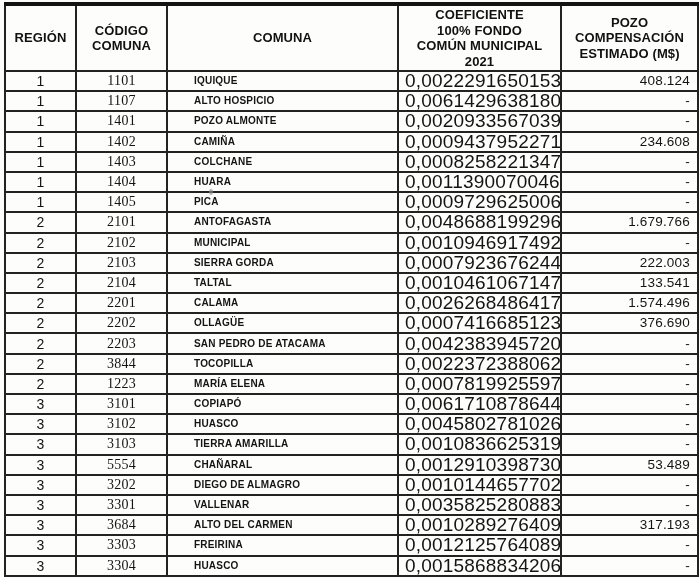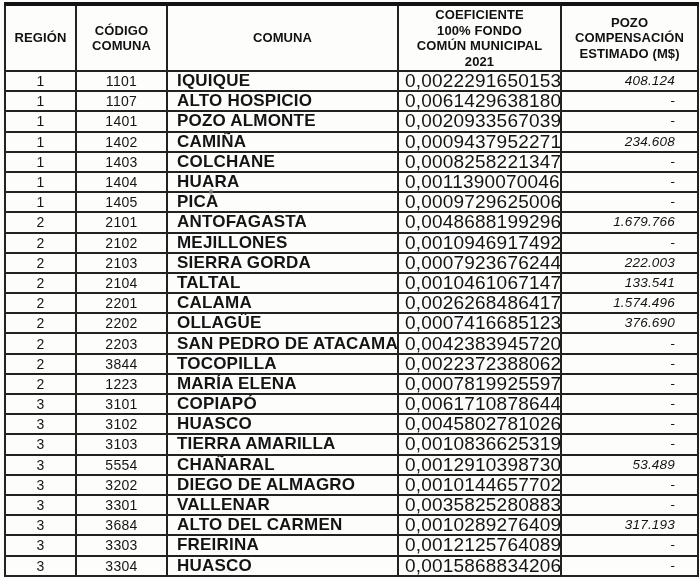--- a/index.html
+++ b/index.html
@@ -44,24 +44,24 @@
   }
   tbody td {
     height: 18.2px;
     padding: 0 6px;
     font-size: 13.5px;
     line-height: 18px;
     vertical-align: middle;
     white-space: nowrap;
   }
   .col-region  { text-align: center; font-size: 14px; }
-  .col-codigo  { text-align: center; font-size: 14px; letter-spacing: 0.3px; }
-  .col-comuna  { text-align: left; padding-left: 9px; font-weight: bold; font-size: 17px; letter-spacing: 0.2px; }
+  .col-codigo  { text-align: center; font-size: 14px; letter-spacing: 0.3px; font-family: Liberation Serif, serif; }
+  .col-comuna  { text-align: left; padding-left: 26px; font-weight: bold; font-size: 10px; letter-spacing: 0.2px; }
   .col-coef    { text-align: center; font-size: 19px; letter-spacing: 0.2px; }
-  .col-monto   { text-align: right; padding-right: 22px; font-size: 13.5px; letter-spacing: 0.2px; font-style: italic; }
+  .col-monto   { text-align: right; padding-right: 7px; font-size: 13.5px; letter-spacing: 0.2px; }
   .scan-speck {
     position: absolute;
     left: 209px;
     top: 189px;
     width: 4px;
     height: 6px;
     background: #8f8f8f;
     border-radius: 50% 40% 50% 45%;
     opacity: 0.65;
   }
@@ -145,21 +145,21 @@
       <tr>
         <td class="col-region">2</td>
         <td class="col-codigo">2101</td>
         <td class="col-comuna">ANTOFAGASTA</td>
         <td class="col-coef">0,0048688199296</td>
         <td class="col-monto">1.679.766</td>
       </tr>
       <tr>
         <td class="col-region">2</td>
         <td class="col-codigo">2102</td>
-        <td class="col-comuna">MEJILLONES</td>
+        <td class="col-comuna">MUNICIPAL</td>
         <td class="col-coef">0,0010946917492</td>
         <td class="col-monto">-</td>
       </tr>
       <tr>
         <td class="col-region">2</td>
         <td class="col-codigo">2103</td>
         <td class="col-comuna">SIERRA GORDA</td>
         <td class="col-coef">0,0007923676244</td>
         <td class="col-monto">222.003</td>
       </tr>

